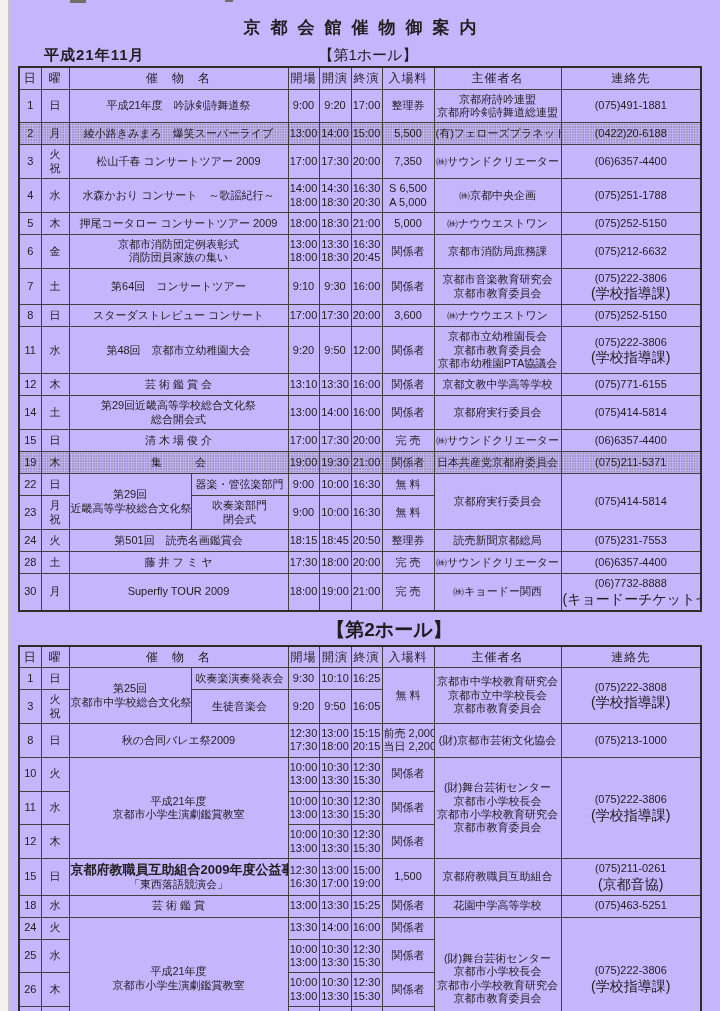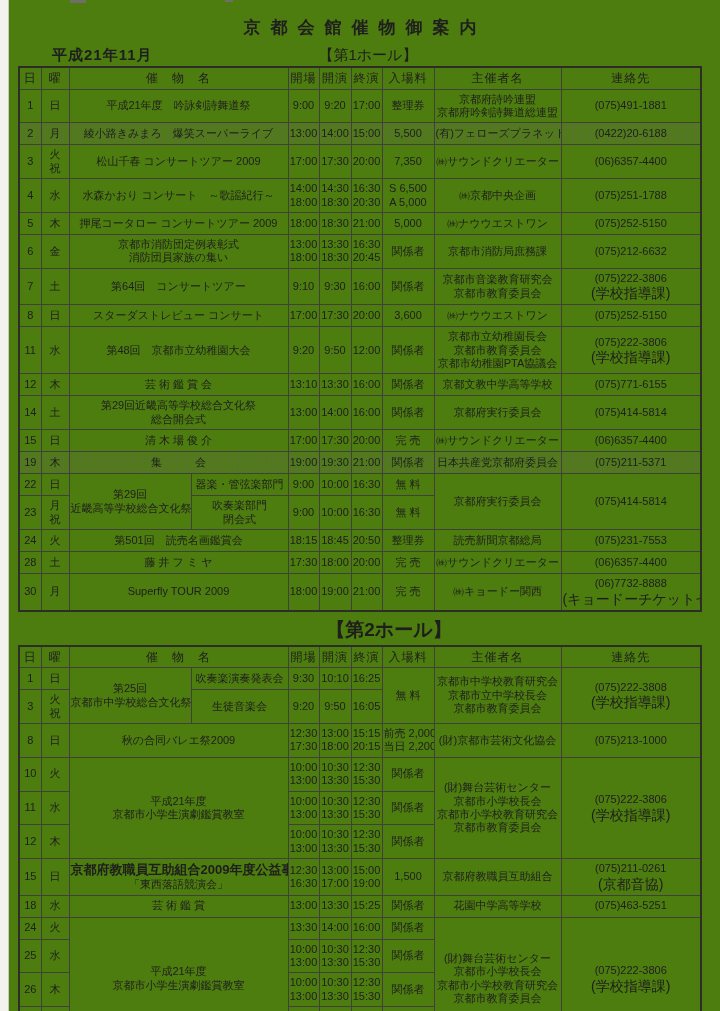--- a/index.html
+++ b/index.html
@@ -5,35 +5,35 @@
   html,body{margin:0;padding:0;}
   body{
     width:720px;height:1011px;
     background:#f1f0ea;
     font-family:"Liberation Sans","DejaVu Sans",sans-serif;
     color:#1e1e1e;
     -webkit-font-smoothing:antialiased;
   }
   .page{
     position:relative;width:720px;height:1011px;
-    background:#4d7c0f;overflow:hidden;
+    background:#c4b5fd;overflow:hidden;
   }
   .scan-left-strip{
     position:absolute;left:0;top:0;bottom:0;width:8px;
     background:#f3f2ec;border-right:1px solid rgba(120,120,112,.35);
   }
   .scan-mark{position:absolute;background:#6f6f68;}
   .doc-title{
     margin:16px 0 4px;text-align:center;
     font-size:17px;font-weight:bold;
     letter-spacing:10px;padding-left:10px;
   }
   .subhead{position:relative;height:22px;margin-bottom:1px;}
   .month-label{
-    position:absolute;left:52px;bottom:0;
+    position:absolute;left:44px;bottom:0;
     font-size:15px;font-weight:bold;letter-spacing:1px;
   }
   .hall-label{
     position:absolute;left:50%;bottom:0;transform:translateX(-42%);
     font-size:15px;font-weight:normal;
   }
   .hall2-caption{
     text-align:center;padding-left:58px;
     font-size:19px;font-weight:bold;
     margin:5px 0 2px;

